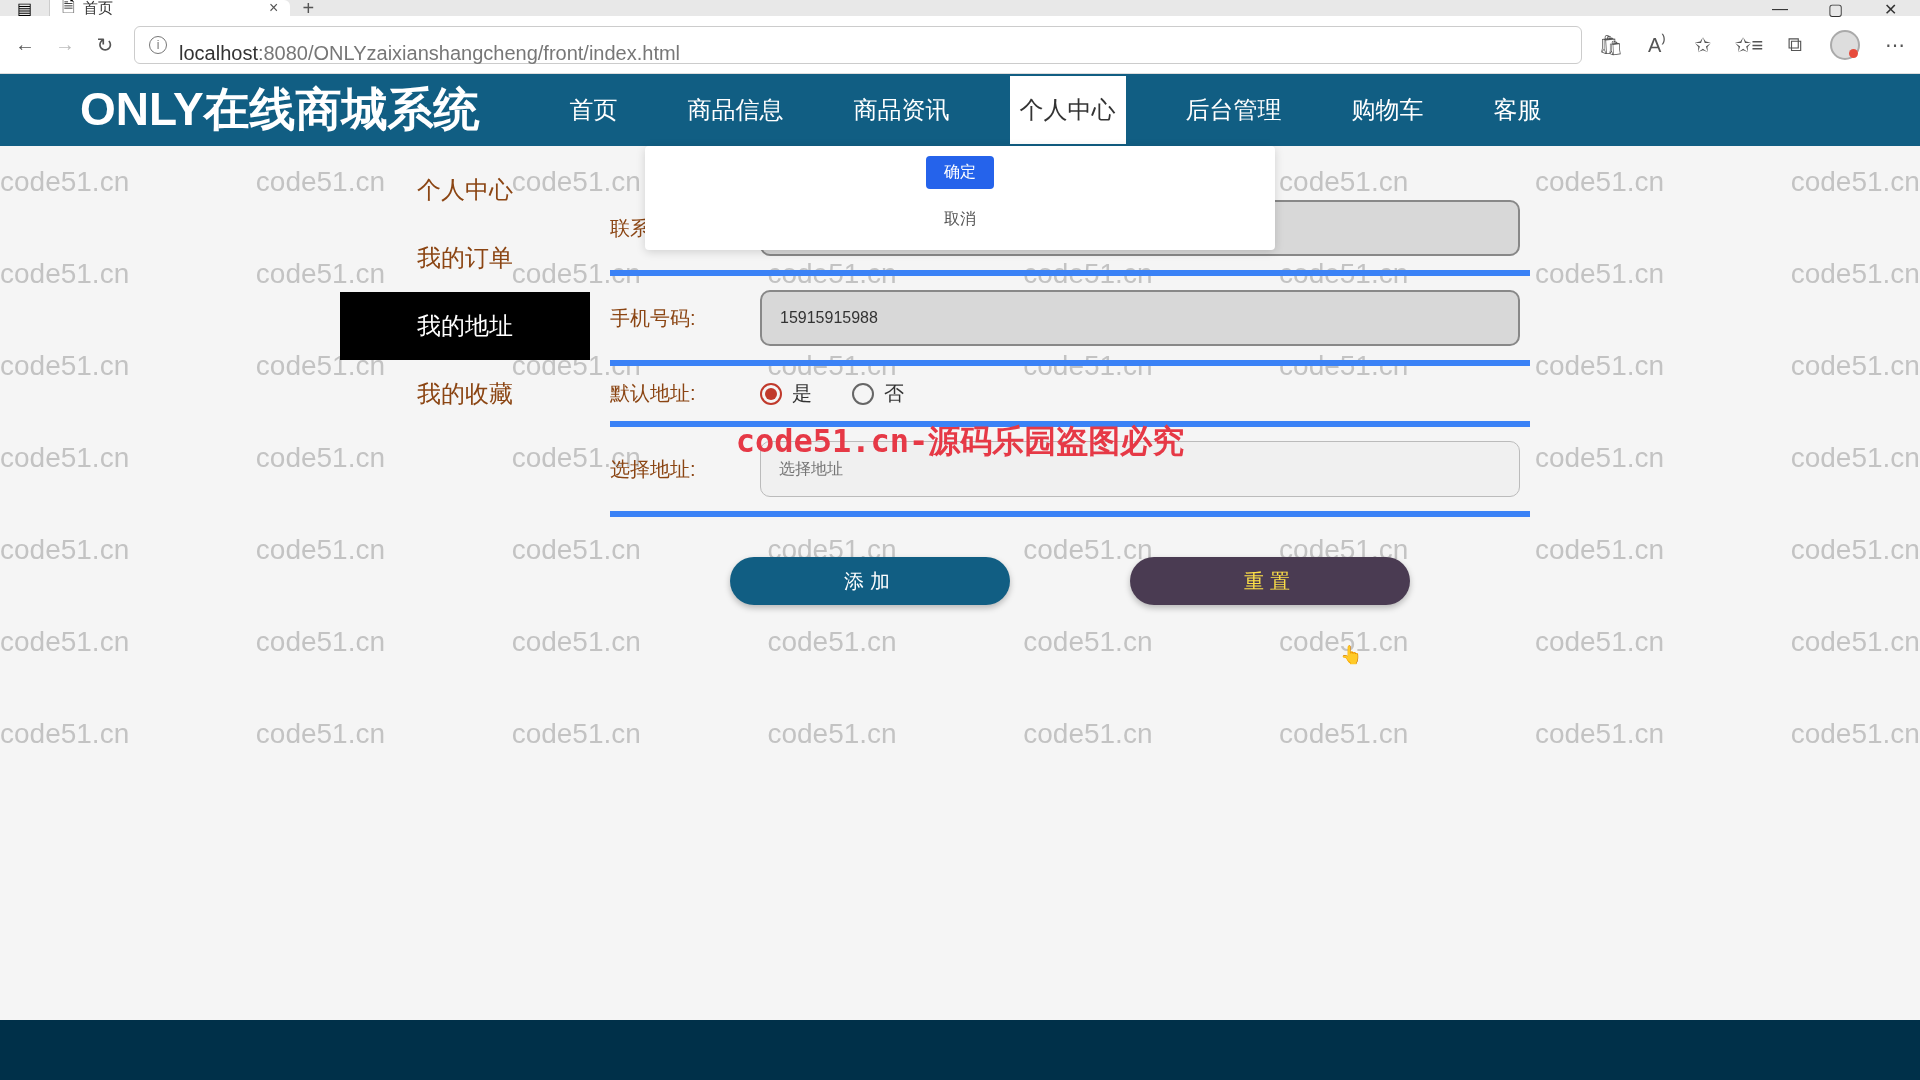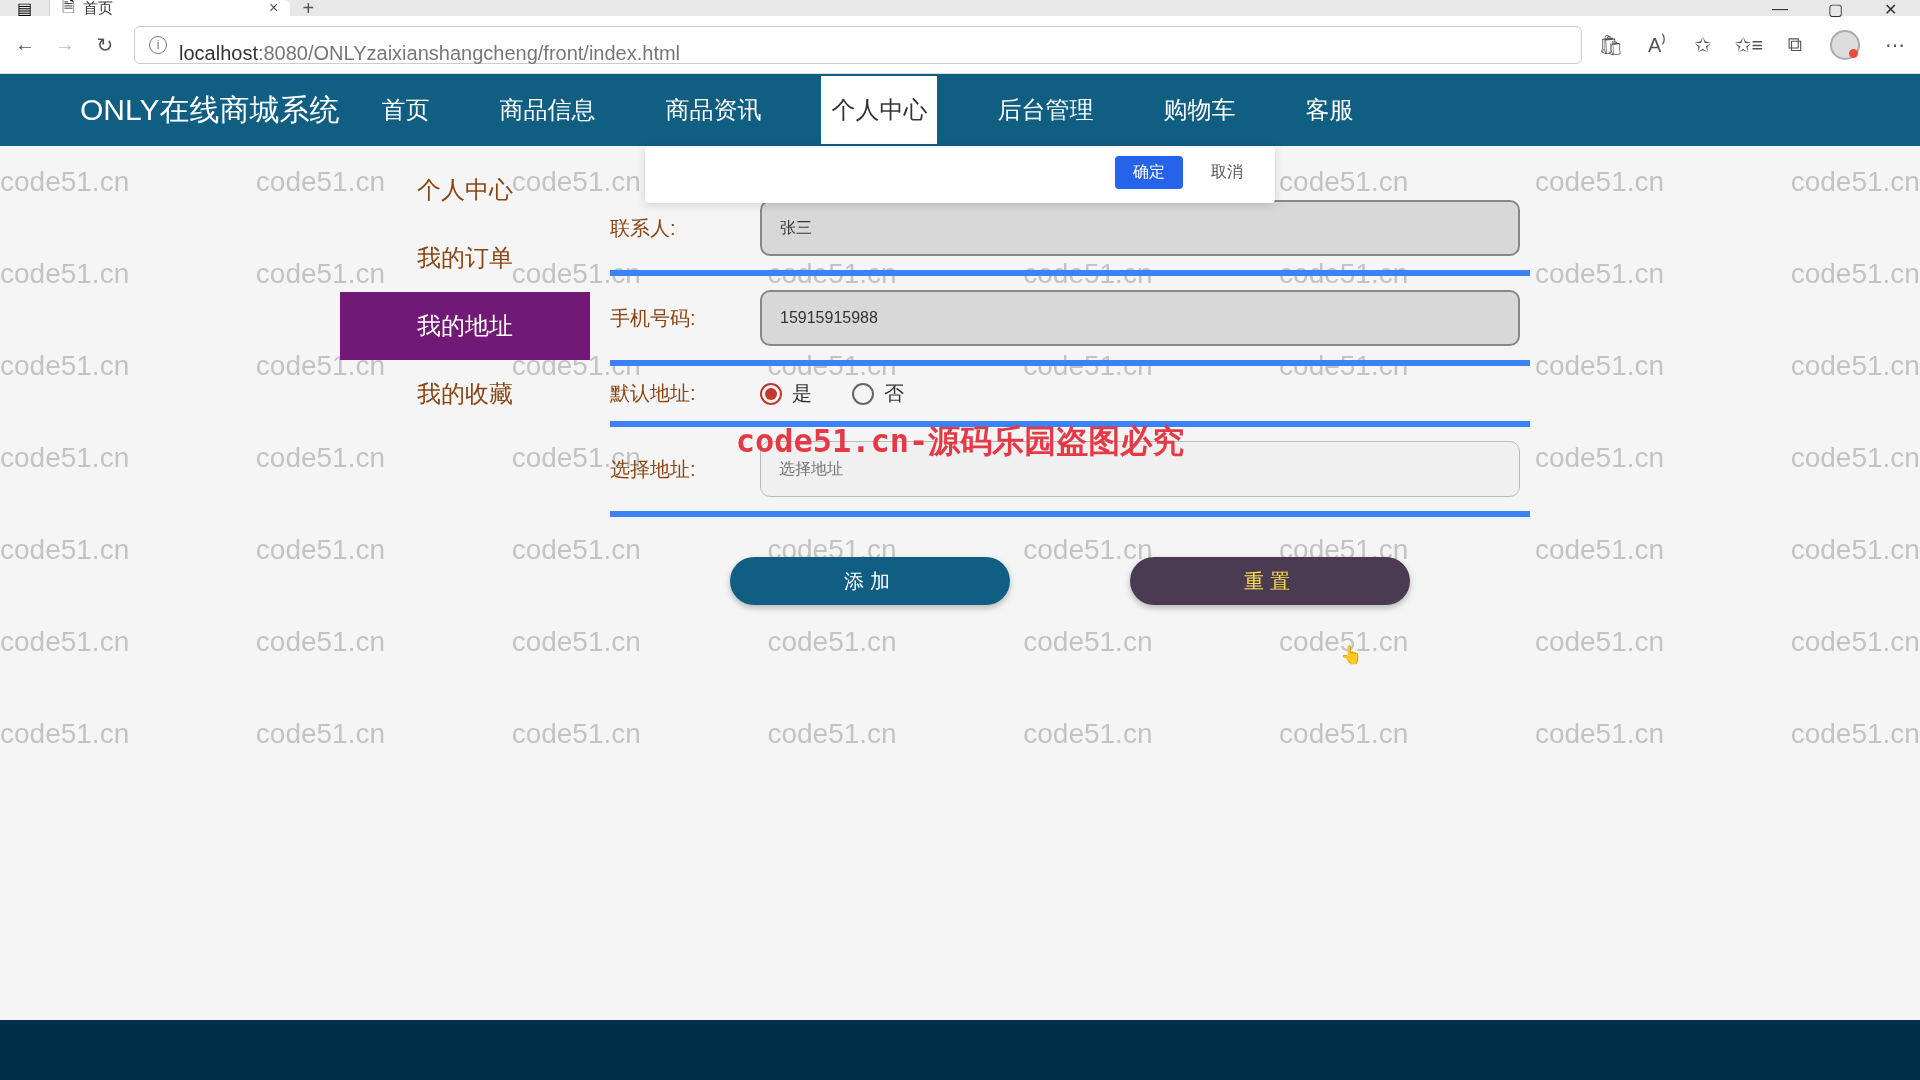--- a/index.html
+++ b/index.html
@@ -27,37 +27,37 @@
     .avatar-circle::after { content: ''; position: absolute; bottom: 0; right: 0; width: 9px; height: 9px; background: #e74c3c; border-radius: 50%; }
 
     
     .watermark-layer { position: absolute; top: 74px; left: 0; right: 0; bottom: 0; pointer-events: none; z-index: 1; }
     .wm-row { display: flex; justify-content: space-between; margin-bottom: 60px; }
     .wm { color: rgba(120,120,120,0.4); font-size: 28px; font-weight: 500; white-space: nowrap; }
     .watermark-red { position: absolute; top: 420px; left: 50%; transform: translateX(-50%); color: #e63946; font-size: 32px; font-weight: bold; z-index: 5; pointer-events: none; font-family: monospace; }
 
     
     .page-header { background: #115e83; height: 72px; display: flex; align-items: center; padding: 0 80px; position: relative; z-index: 2; }
-    .logo { color: #fff; font-size: 30px; font-weight: 400; margin-right: 32px; }
+    .logo { color: #fff; font-size: 46px; font-weight: 700; margin-right: 80px; }
     .nav-menu { display: flex; gap: 50px; }
     .nav-item { color: #fff; font-size: 24px; cursor: pointer; padding: 18px 10px; }
     .nav-item.active { background: #fff; color: #333; }
 
     
-    .dialog-peek { position: absolute; top: 146px; left: 50%; transform: translateX(-50%); width: 630px; background: #fff; border-radius: 4px; box-shadow: 0 2px 10px rgba(0,0,0,0.15); z-index: 10; padding: 10px 18px 14px; display: flex; justify-content: flex-end; gap: 14px; align-items: center; }
+    .dialog-peek { position: absolute; top: 146px; left: 50%; transform: translateX(-50%); width: 630px; background: #fff; border-radius: 4px; box-shadow: 0 2px 10px rgba(0,0,0,0.15); z-index: 10; padding: 10px 18px 14px; display: flex; justify-content: flex-end; gap: 14px; align-items: center; flex-direction: column; }
     .dialog-btn-primary { background: #2563eb; color: #fff; padding: 6px 18px; border-radius: 4px; font-size: 16px; }
     .dialog-btn-cancel { color: #555; font-size: 16px; padding: 6px 14px; }
 
     
     .content-wrap { position: relative; z-index: 2; background: rgba(255,255,255,0); display: flex; justify-content: center; }
     .content-bg { width: 1240px; min-height: 800px; position: relative; }
 
     .sidebar { position: absolute; left: 0; top: 10px; width: 250px; }
     .side-item { height: 68px; display: flex; align-items: center; justify-content: center; font-size: 24px; color: #8b4513; cursor: pointer; }
-    .side-item.active { background: #701a75; color: #fff; }
+    .side-item.active { background: #000000; color: #fff; }
 
     .form-area { position: absolute; left: 270px; top: 40px; width: 920px; }
     .form-row { display: flex; align-items: center; padding: 14px 0; border-bottom: 6px solid #3b82f6; gap: 30px; }
     .form-row:last-of-type { border-bottom: 1px solid #ddd; }
     .form-label { color: #8b4513; font-size: 20px; width: 120px; text-align: left; }
     .form-input { flex: 1; max-width: 760px; height: 56px; border: 2px solid #888; border-radius: 10px; background: #d8d8d8; padding: 0 18px; font-size: 16px; color: #333; }
     .form-input.light { background: #f0f0f0; border: 1px solid #bbb; color: #888; }
     .radio-group { display: flex; gap: 40px; align-items: center; }
     .radio { display: flex; align-items: center; gap: 10px; font-size: 20px; color: #333; cursor: pointer; }
     .radio-circle { width: 22px; height: 22px; border: 2px solid #666; border-radius: 50%; display: flex; align-items: center; justify-content: center; }

